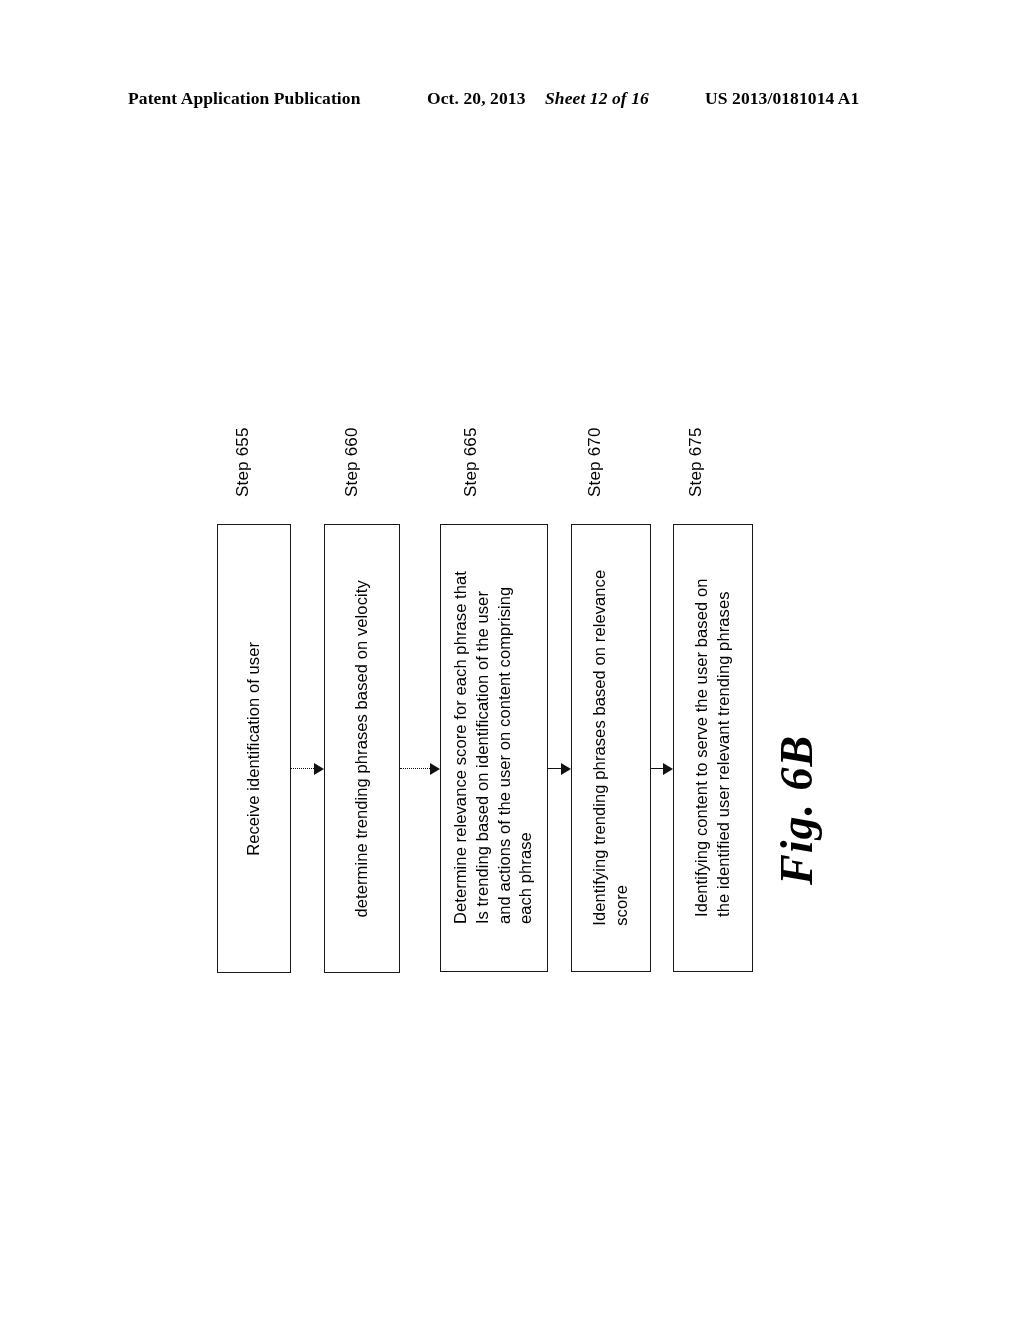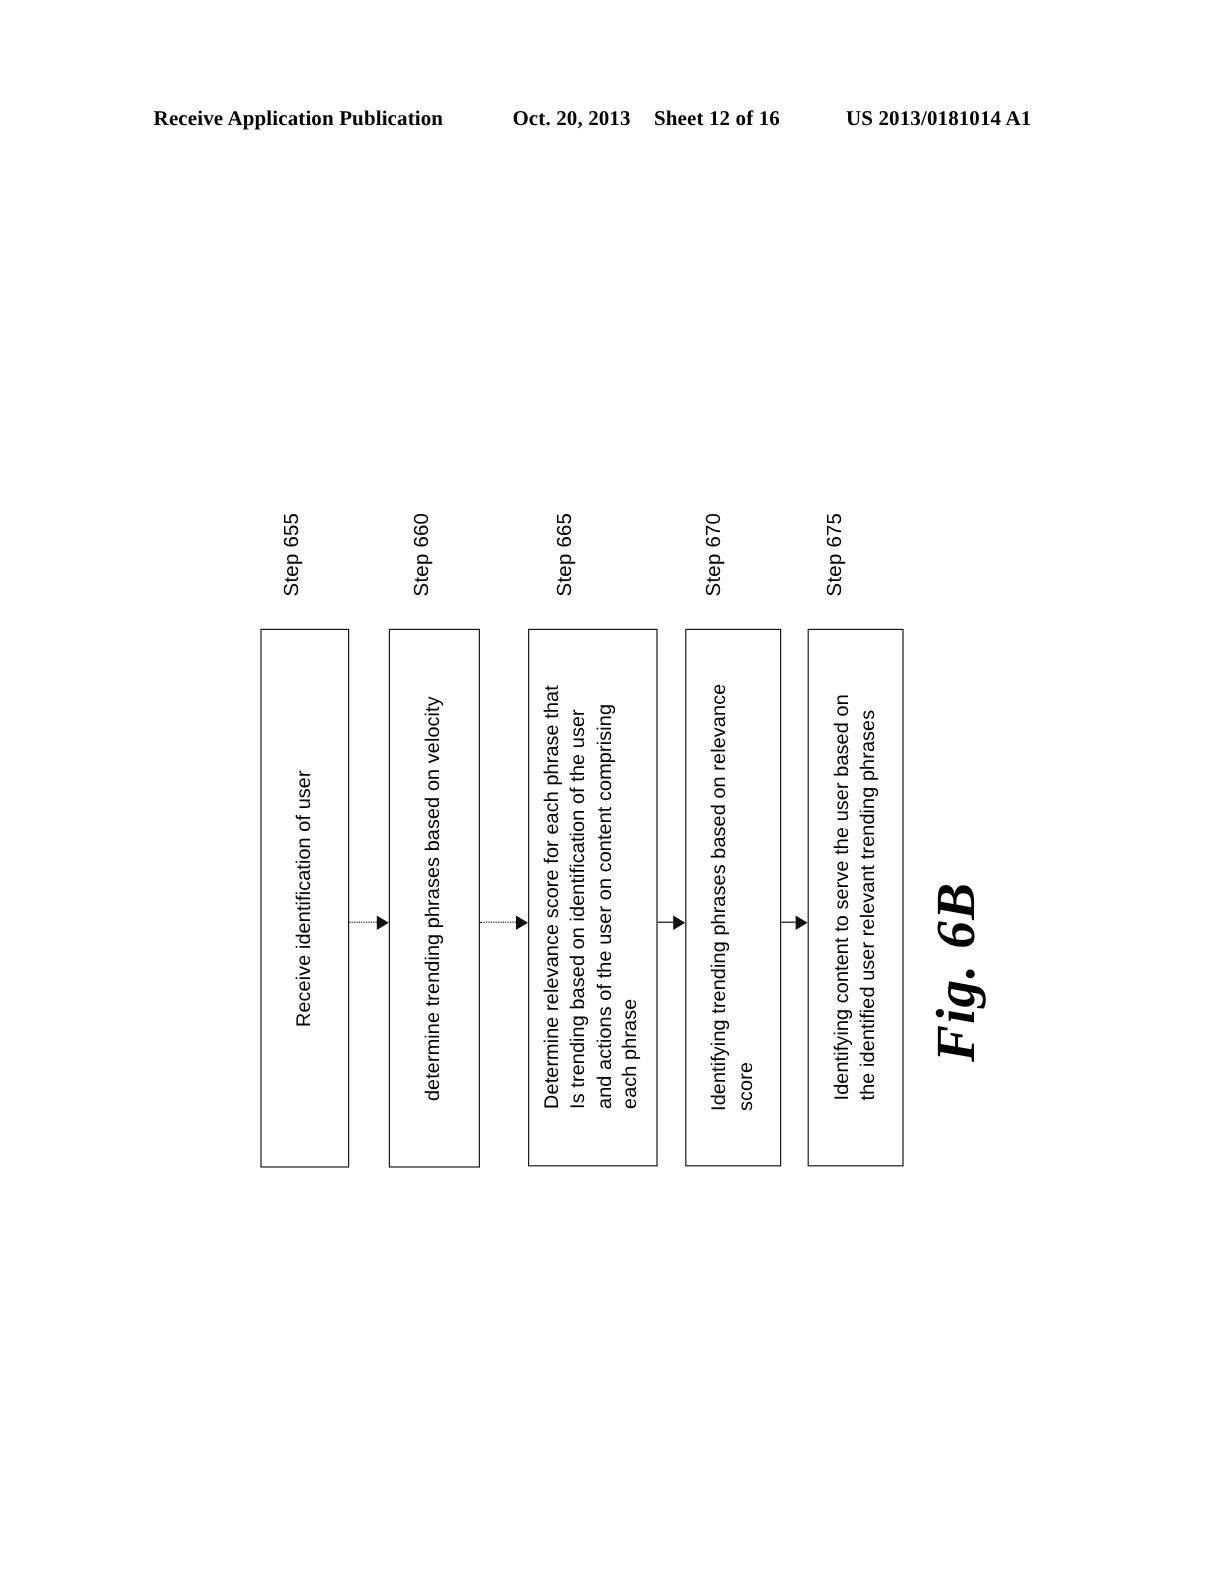--- a/index.html
+++ b/index.html
@@ -36,20 +36,21 @@
   }
   #patent-header .hdr-date {
     position: absolute;
     left: 427px;
     top: 0;
   }
   #patent-header .hdr-sheet {
     position: absolute;
     left: 545px;
     top: 0;
+    font-style: italic;
   }
   #patent-header .hdr-patno {
     position: absolute;
     left: 705px;
     top: 0;
   }
 
   
   #flow-diagram {
     position: absolute;
@@ -135,21 +136,21 @@
     white-space: nowrap;
     transform-origin: left bottom;
     transform: rotate(-90deg);
     letter-spacing: 1px;
   }
 </style>
 </head>
 <body>
 
 <div id="patent-header">
-  <span class="hdr-pub">Receive Application Publication</span>
+  <span class="hdr-pub">Patent Application Publication</span>
   <span class="hdr-date">Oct. 20, 2013</span>
   <span class="hdr-sheet">Sheet 12 of 16</span>
   <span class="hdr-patno">US 2013/0181014 A1</span>
 </div>
 
 <div id="flow-diagram">
 
   <div class="step-label" style="left:253px; top:477px;">Step 655</div>
   <div class="step-label" style="left:362px; top:477px;">Step 660</div>
   <div class="step-label" style="left:481px; top:477px;">Step 665</div>

